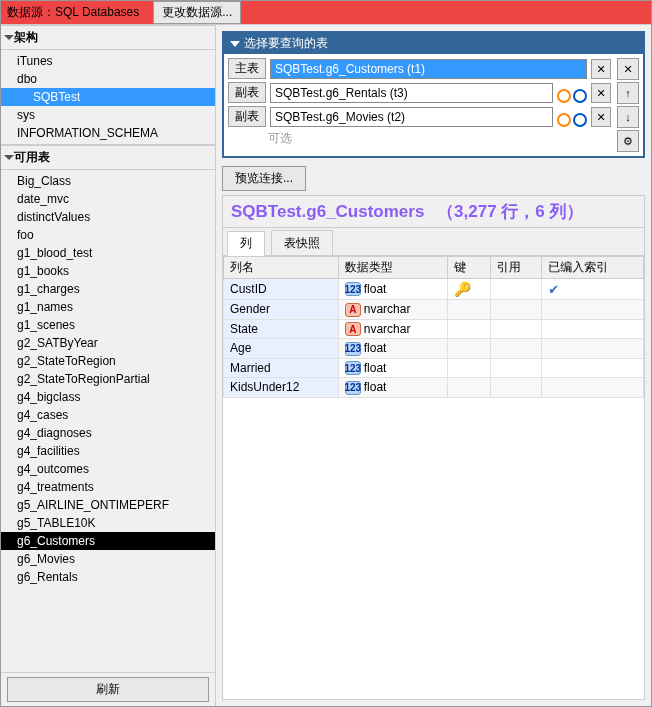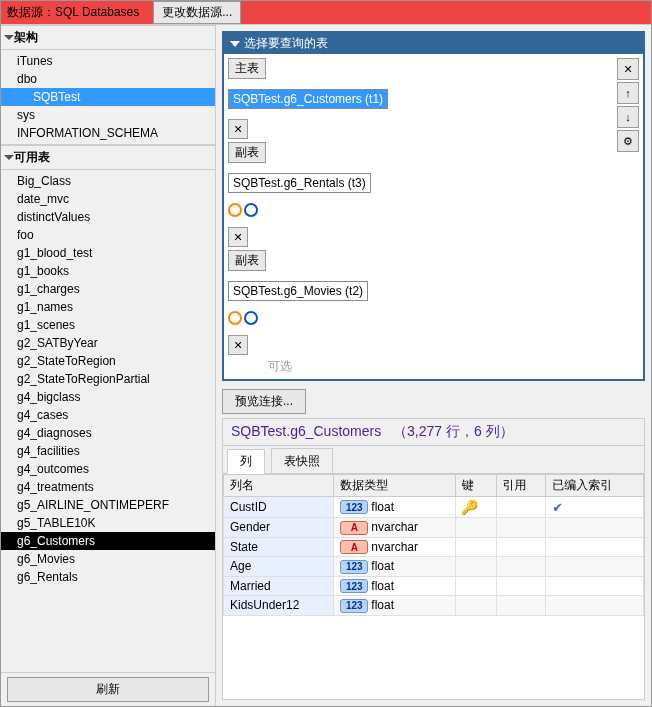--- a/index.html
+++ b/index.html
@@ -163,23 +163,22 @@
       border-left: 5px solid transparent;
       border-right: 5px solid transparent;
     }
     .table-select-header-label {
       color: #fff;
       font-size: 12px;
     }
 
     .table-row {
       display: flex;
-      align-items: flex-start;
-      gap: 10px;
-      flex-direction: column;
+      align-items: flex-end;
+      gap: 4px;
     }
     .table-type-btn {
       padding: 1px 6px;
       font-size: 12px;
       background: #e8e8e8;
       border: 1px solid #999;
       min-width: 32px;
       text-align: center;
       color: #000;
     }
@@ -268,24 +267,25 @@
       flex: 1;
       margin: 0 6px 6px 6px;
       border: 1px solid #ccc;
       background: #fff;
       display: flex;
       flex-direction: column;
       overflow: hidden;
     }
     .table-info-header {
       padding: 4px 8px;
-      font-size: 14px;
+      font-size: 17px;
       background: #f0f0f0;
       border-bottom: 1px solid #ccc;
-      color: #4c1d95;
+      color: #8b5cf6;
+      font-weight: bold;
     }
     .table-info-tabs {
       display: flex;
       border-bottom: 1px solid #ccc;
       background: #f0f0f0;
     }
     .tab-btn {
       padding: 3px 12px;
       font-size: 12px;
       border: 1px solid #ccc;
@@ -329,21 +329,21 @@
     .column-table tr:nth-child(even) td {
       background: #f8f8f8;
     }
     .col-name-cell {
       background: #e8f0ff !important;
     }
     .type-icon {
       display: inline-flex;
       align-items: center;
       justify-content: center;
-      width: 28px;
+      width: 16px;
       height: 14px;
       border-radius: 3px;
       font-size: 10px;
       font-weight: bold;
       margin-right: 3px;
     }
     .type-123 {
       background: #b8d4f8;
       color: #003399;
       border: 1px solid #6699cc;

